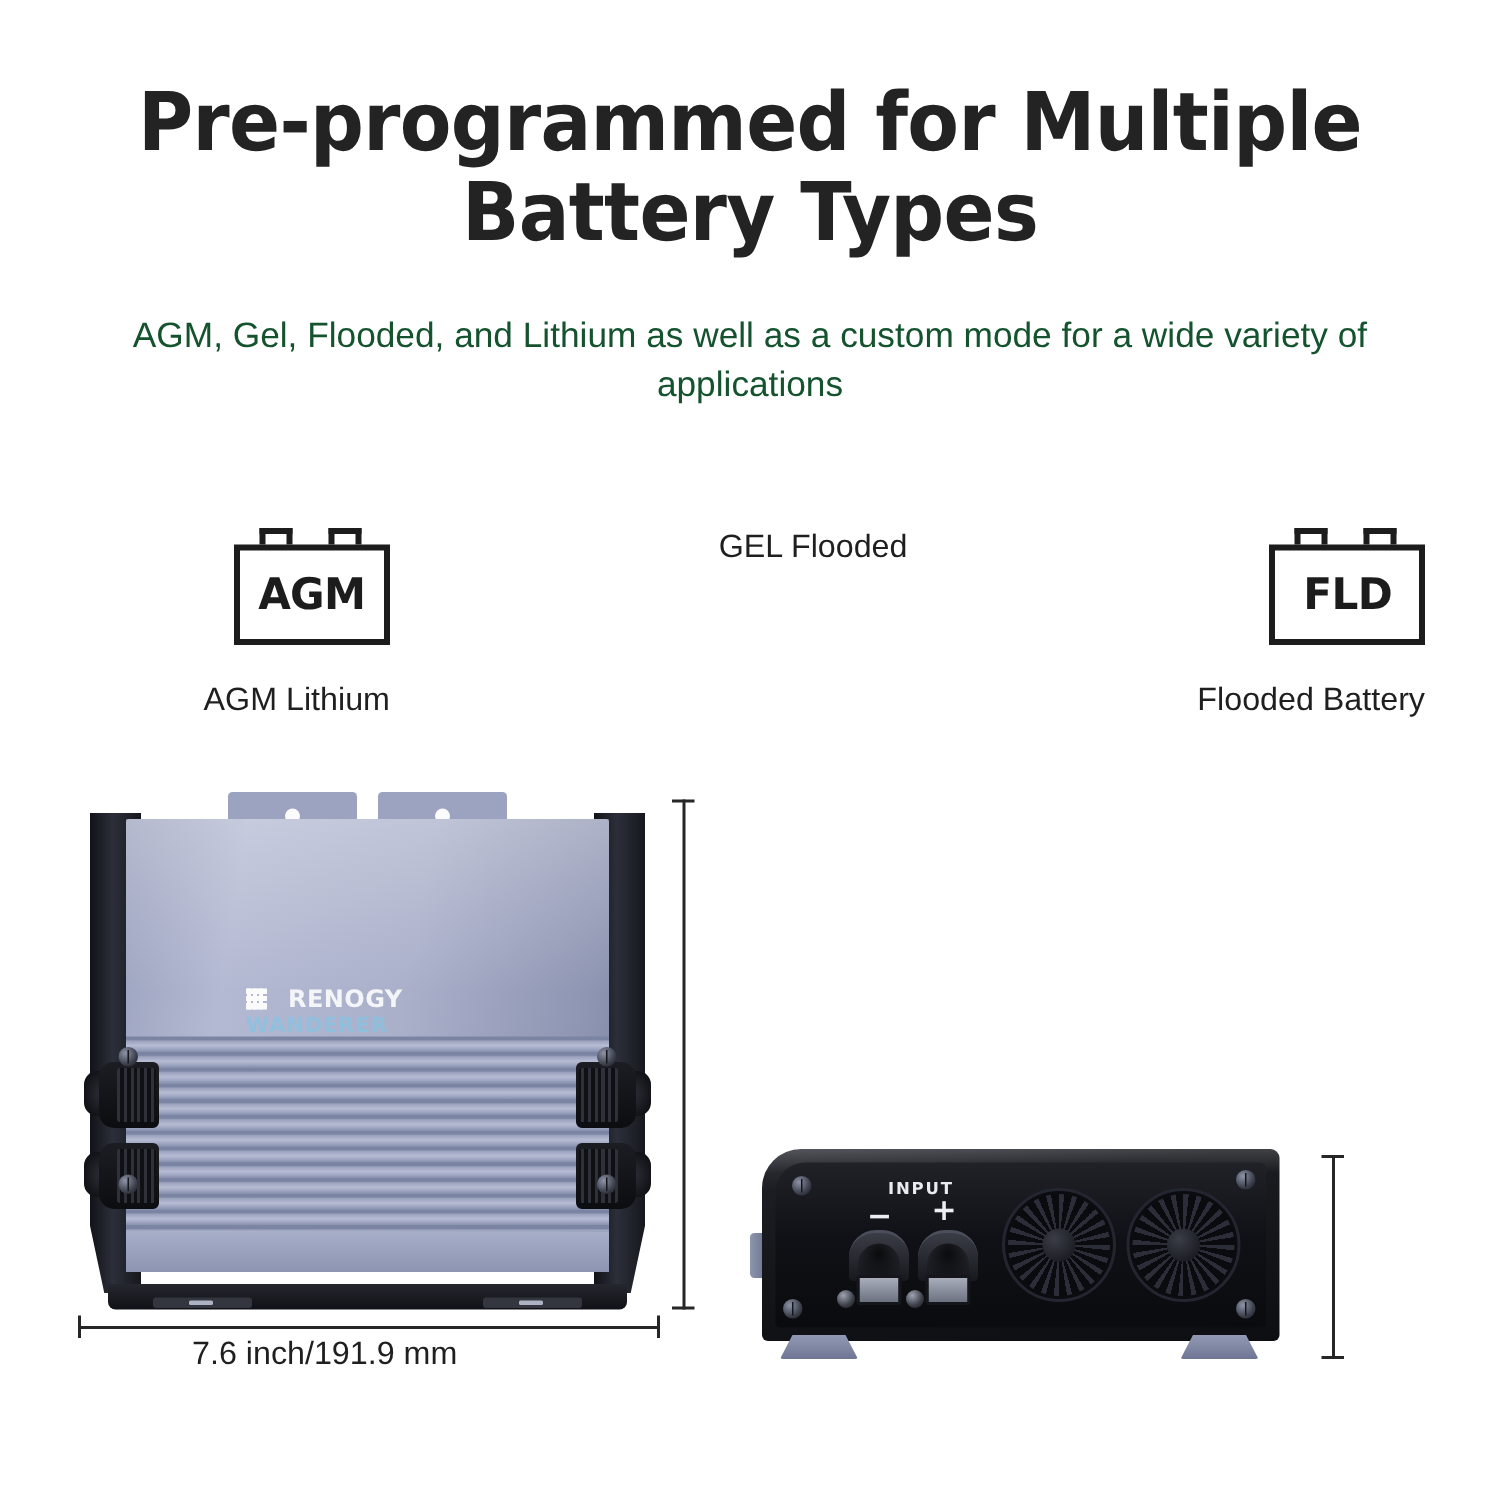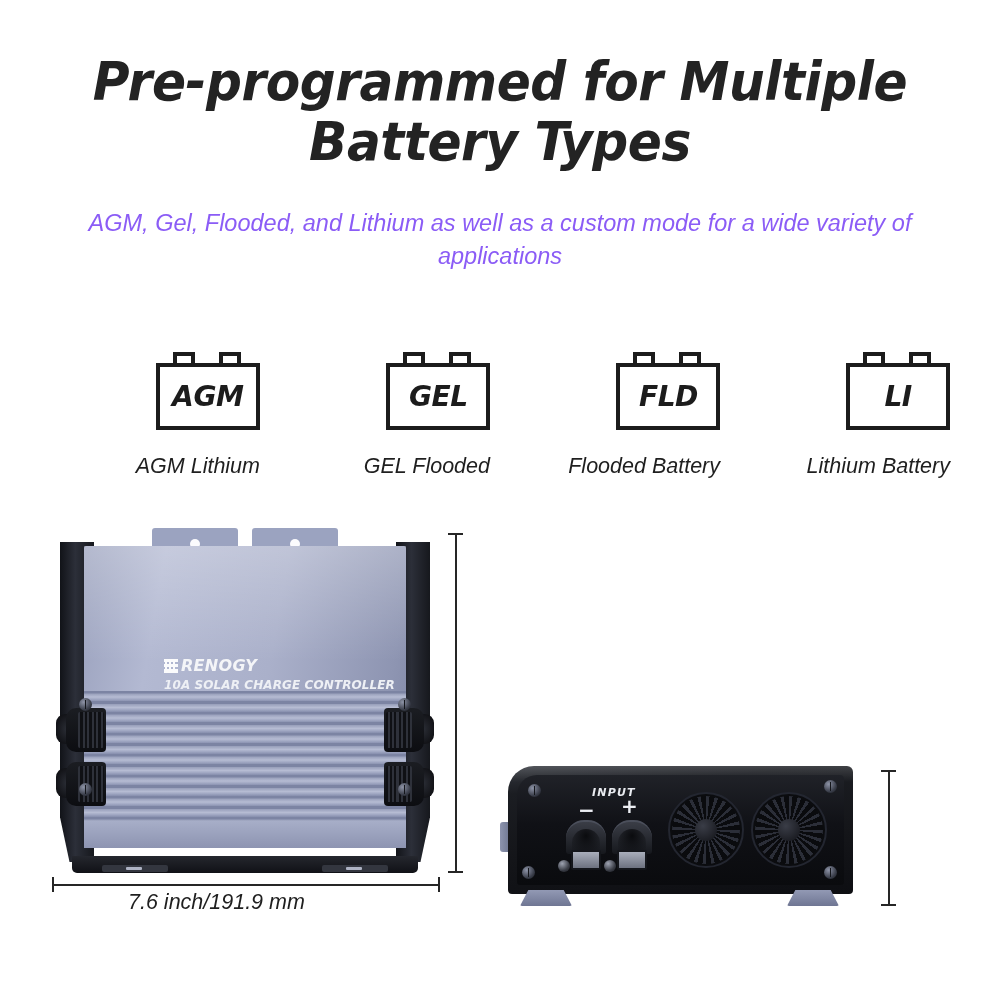--- a/index.html
+++ b/index.html
@@ -2,41 +2,41 @@
 <html><head>
 <meta charset="utf-8">
 <style>
   * { box-sizing: border-box; margin: 0; padding: 0; }
   html, body {
     width: 1000px; height: 1000px;
     background: #ffffff;
     font-family: "Liberation Sans", sans-serif;
     overflow: hidden;
   }
-  #page { position: relative; width: 928px; height: 1000px; background: #fff; font-style: italic; }
+  #page { position: relative; width: 928px; height: 1000px; background: #fff; }
 
   
   .headline {
     position: absolute; left: 60px; top: 52px; width: 880px;
     text-align: center;
     font-family: "DejaVu Sans", sans-serif;
     font-weight: 700;
     font-size: 54px;
     line-height: 1.11;
     letter-spacing: -0.5px;
     color: #232323;
     transform: scaleX(0.93);
     transform-origin: 50% 0;
   }
   .subhead {
     position: absolute; left: 60px; top: 207px; width: 880px;
     text-align: center;
     font-size: 23.5px;
     line-height: 1.42;
-    color: #8b5cf6;
+    color: #14532d;
     font-family: "Liberation Sans", sans-serif;
   }
 
   
   .batt-row {
     position: absolute; left: 70px; top: 352px; width: 880px;
     display: flex; justify-content: space-between; align-items: flex-start;
   }
   .batt-cell { width: 190px; display: flex; flex-direction: column; align-items: flex-end; }
   .batt-icon {
@@ -167,21 +167,21 @@
     position: absolute; width: 13px; height: 13px; border-radius: 50%;
     background: radial-gradient(circle at 35% 32%,#8d93a6,#393d49 62%,#16181d);
   }
   .screw::after {
     content:""; position:absolute; left:50%; top:2px; width:1.6px; height:9px;
     margin-left:-0.8px; background:#14161b;
   }
 
   
   .brand-block { position: absolute; left: 80px; top: 112px; }
-  .brand-row { display: flex; align-items: center; gap: 3px; }
+  .brand-row { display: flex; align-items: center; gap: 14px; }
   .brand-mark {
     width: 14px; height: 14px;
     background:
       linear-gradient(90deg,transparent 0 1px,#fff 1px 3.5px,transparent 3.5px 5px,
                       #fff 5px 7.5px,transparent 7.5px 9px,#fff 9px 11.5px,transparent 11.5px 14px),
       linear-gradient(180deg,#fff 0 3.5px,transparent 3.5px 5px,#fff 5px 8.5px,
                       transparent 8.5px 10px,#fff 10px 14px);
     opacity: .95;
   }
   .brand-name {
@@ -296,51 +296,34 @@
         <div class="nub l"></div>
         <div class="nub r"></div>
         <div class="batt-body">
           <span>AGM</span>
         </div>
       </div>
       <div class="batt-label">AGM Lithium</div>
     </div>
 
     <div class="batt-cell">
-      <div class="batt-icon">
-        <div class="nub l"></div>
-        <div class="nub r"></div>
-        <div class="batt-body">
-          <span>GEL</span>
-        </div>
-      </div>
       <div class="batt-label">GEL Flooded</div>
     </div>
 
     <div class="batt-cell">
       <div class="batt-icon">
         <div class="nub l"></div>
         <div class="nub r"></div>
         <div class="batt-body">
           <span>FLD</span>
         </div>
       </div>
       <div class="batt-label">Flooded Battery</div>
     </div>
 
-    <div class="batt-cell">
-      <div class="batt-icon">
-        <div class="nub l"></div>
-        <div class="nub r"></div>
-        <div class="batt-body">
-          <span>LI</span>
-        </div>
-      </div>
-      <div class="batt-label">Lithium Battery</div>
-    </div>
 
   </div>
 
   <div id="front-view">
 
     <div class="fv-flange" style="left:96px;top:0;width:86px;height:24px;">
       <div class="hole"></div>
     </div>
     <div class="fv-flange" style="left:196px;top:0;width:86px;height:24px;">
       <div class="hole"></div>
@@ -350,20 +333,21 @@
     <div class="fv-sidepost right"></div>
 
     <div class="fv-body">
       <div class="fv-top-sheen"></div>
 
       <div class="brand-block">
         <div class="brand-row">
           <div class="brand-mark"></div>
           <div class="brand-name">RENOGY</div>
         </div>
+        <div class="brand-model">WANDERER</div>
         <div class="brand-desc">10A SOLAR CHARGE CONTROLLER</div>
       </div>
 
       <div class="fv-fins"></div>
       <div class="fv-bottom-lip"></div>
     </div>
 
     <div class="gland-cap" style="left:0px;top:186px;"></div>
     <div class="gland-cap" style="left:0px;top:240px;"></div>
     <div class="gland" style="left:10px;top:180px;"></div>

